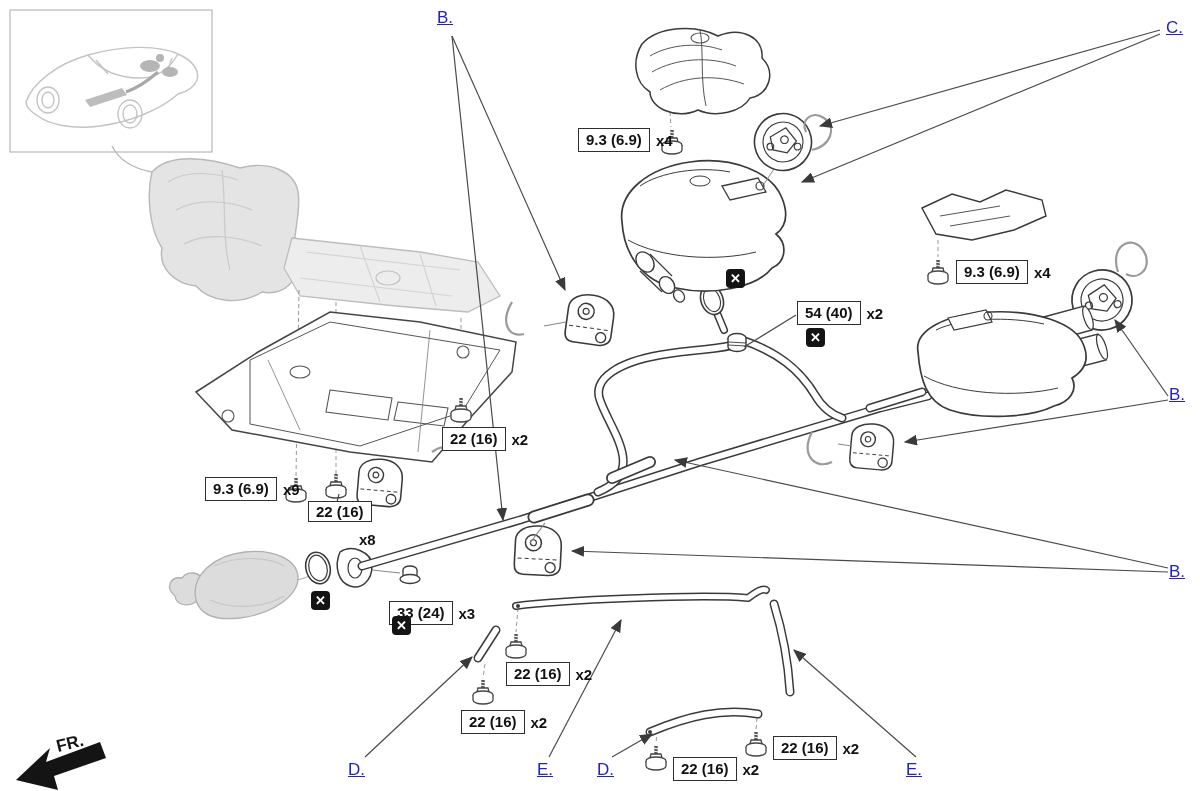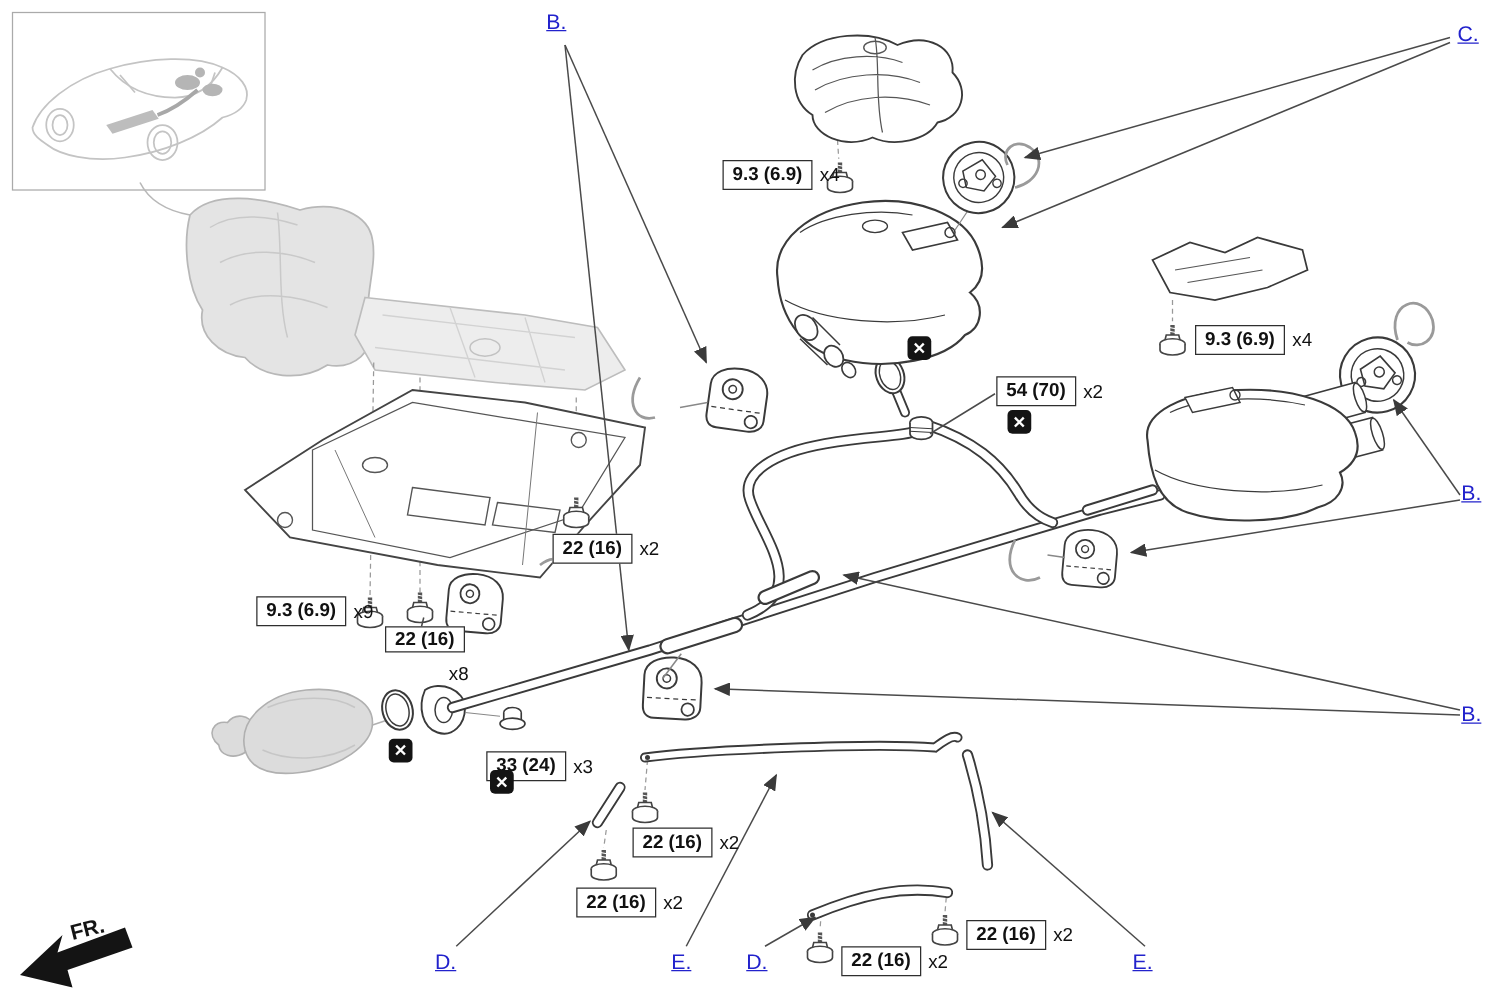--- a/index.html
+++ b/index.html
@@ -2,21 +2,21 @@
 <html><head>
 <meta charset="utf-8">
 <style>
   html,body{margin:0;padding:0;background:#fff;}
   .canvas{position:relative;width:1200px;height:791px;background:#ffffff;
           font-family:"Liberation Sans",sans-serif;overflow:hidden;}
   .art{position:absolute;left:0;top:0;}
   .tq{position:absolute;display:flex;align-items:center;gap:6px;
       font-weight:bold;font-size:15px;color:#111;white-space:nowrap;}
   .tq .box{border:1.5px solid #2e2e2e;background:#fff;padding:1px 7px;line-height:20px;}
-  .tq .cnt{font-weight:normal;}
+  .tq .cnt{font-weight:bold;}
   .tq-stack{display:block;}
   .tq-stack .cnt-below{position:absolute;left:51px;top:29px;}
   .link{position:absolute;color:#2222cc;font-size:17px;line-height:20px;
         text-decoration:underline;cursor:pointer;font-weight:normal;}
   .xmark{position:absolute;width:19px;height:19px;background:#141414;border-radius:4px;
          color:#fff;display:flex;align-items:center;justify-content:center;
          font-size:13px;font-weight:bold;line-height:1;}
 </style>
 </head>
 <body>
@@ -272,21 +272,21 @@
 
 <div class="tq" style="left:578px;top:128px">
   <span class="box">9.3 (6.9)</span>
   <span class="cnt">x4</span>
 </div>
 <div class="tq" style="left:956px;top:260px">
   <span class="box">9.3 (6.9)</span>
   <span class="cnt">x4</span>
 </div>
 <div class="tq" style="left:797px;top:301px">
-  <span class="box">54 (70)</span>
+  <span class="box">54 (40)</span>
   <span class="cnt">x2</span>
 </div>
 <div class="tq" style="left:442px;top:427px">
   <span class="box">22 (16)</span>
   <span class="cnt">x2</span>
 </div>
 <div class="tq" style="left:205px;top:477px">
   <span class="box">9.3 (6.9)</span>
   <span class="cnt">x9</span>
 </div>

